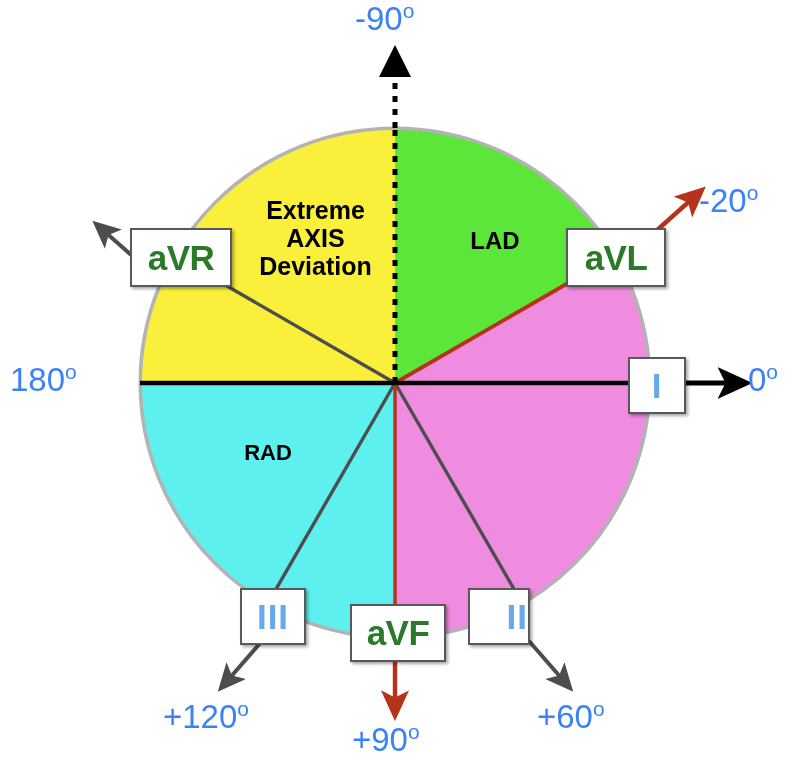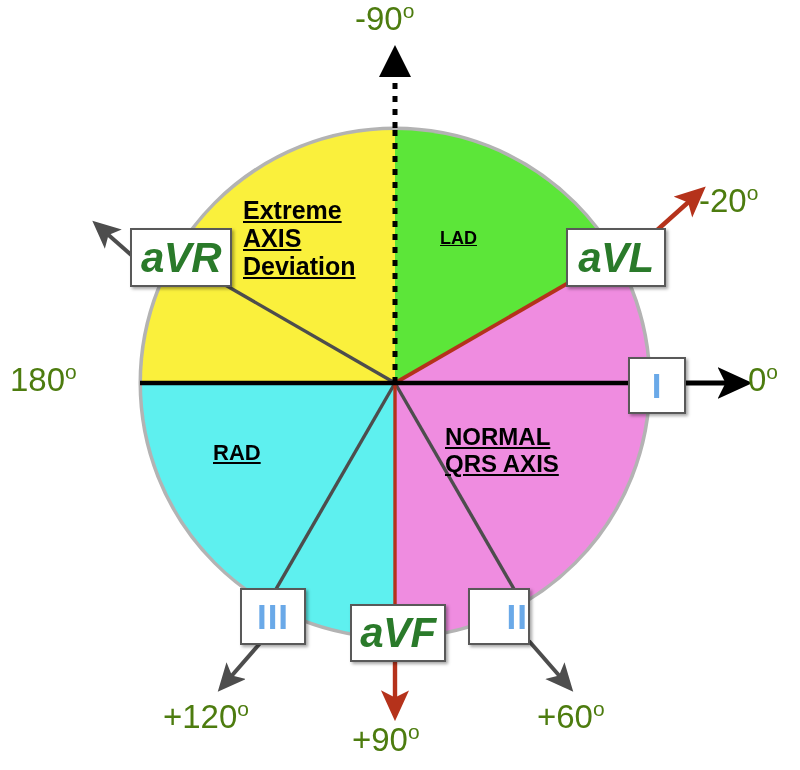--- a/index.html
+++ b/index.html
@@ -1,33 +1,33 @@
 <!DOCTYPE html>
 <html><head>
 <meta charset="utf-8">
 <style>
   html,body{margin:0;padding:0;background:#ffffff;}
   body{width:800px;height:770px;position:relative;overflow:hidden;
        font-family:"Liberation Sans",sans-serif;}
   #stage{position:absolute;left:0;top:0;width:800px;height:770px;}
   svg.layer{position:absolute;left:0;top:0;width:800px;height:770px;}
 
-  .deg-label{position:absolute;color:#4d7c0f;font-size:33px;font-weight:400;
+  .deg-label{position:absolute;color:#3b82f6;font-size:33px;font-weight:400;
              font-family:"Liberation Sans",sans-serif;white-space:nowrap;line-height:1;}
   .deg-label sup{font-size:21px;vertical-align:super;line-height:0;}
 
   .sector-label{position:absolute;color:#000000;font-weight:bold;
-                font-family:"Liberation Sans",sans-serif;
-                line-height:1.12;white-space:nowrap;text-decoration:underline;}
+                font-family:"Liberation Sans",sans-serif;text-align:center;
+                line-height:1.12;white-space:nowrap;}
 
   .lead-box{position:absolute;background:#ffffff;border:2px solid #595959;
             box-shadow:2px 2px 3px rgba(0,0,0,0.35);
             display:flex;align-items:center;justify-content:center;
             font-family:"Liberation Sans",sans-serif;font-weight:bold;}
-  .lead-aug{color:#2a7a2a;font-size:42px;letter-spacing:-0.5px;font-style:italic;}
+  .lead-aug{color:#2a7a2a;font-size:35px;letter-spacing:-0.5px;}
   .lead-num{color:#6aa9e8;font-size:35px;letter-spacing:1px;}
 </style>
 </head>
 <body>
 
 <div id="stage">
 
   <svg class="layer" viewBox="0 0 800 770">
     <defs>
       <marker id="ah-gray" markerWidth="7" markerHeight="7" refX="3.1" refY="3.2" orient="auto" markerUnits="strokeWidth">
@@ -82,28 +82,24 @@
 
     <line x1="262" y1="641" x2="228" y2="680" stroke="#4d4d4d" stroke-width="4" marker-end="url(#ah-gray)"></line>
   </svg>
 
   <div class="sector-label" style="left:243px;top:196px;width:145px;font-size:25px;">
     <div>Extreme</div>
     <div>AXIS</div>
     <div>Deviation</div>
   </div>
 
-  <div class="sector-label" style="left:440px;top:228px;width:110px;font-size:18px;">
+  <div class="sector-label" style="left:440px;top:228px;width:110px;font-size:24px;">
     <div>LAD</div>
   </div>
 
-  <div class="sector-label" style="left:445px;top:424px;width:175px;font-size:24px;">
-    <div>NORMAL</div>
-    <div>QRS AXIS</div>
-  </div>
 
   <div class="sector-label" style="left:213px;top:441px;width:110px;font-size:22px;">
     <div>RAD</div>
   </div>
 
   <div class="deg-label" style="left:355px;top:2px;">
     <span>-90</span><sup>o</sup>
   </div>
 
 

